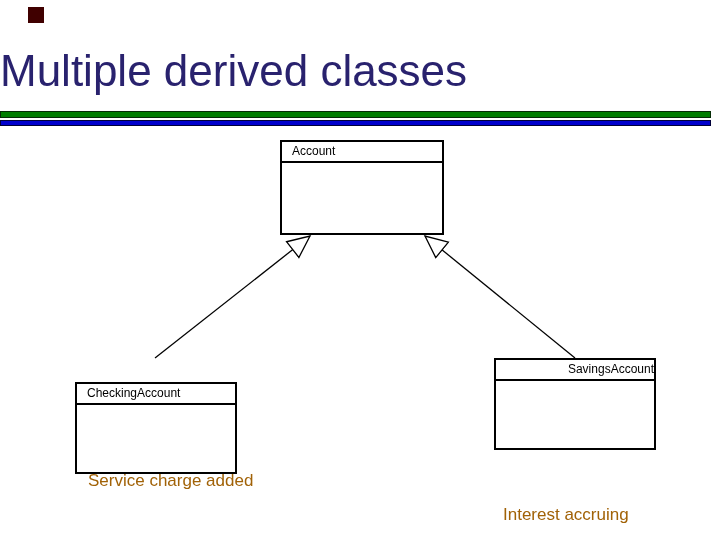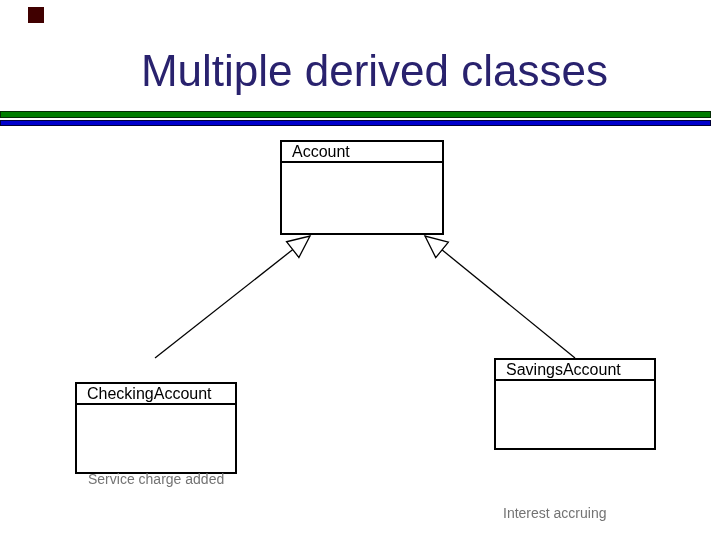--- a/index.html
+++ b/index.html
@@ -7,51 +7,51 @@
     position:relative;width:720px;height:540px;background:#fff;overflow:hidden;
     font-family:"Liberation Sans", sans-serif;
   }
   
   #corner-square{
     position:absolute;left:28px;top:7px;width:16px;height:16px;
     background:var(--corner-square,#400000);
   }
   
   #title{
-    position:absolute;left:0;top:46px;width:608px;text-align:right;
+    position:absolute;left:0;top:46px;width:608px;text-align:left;
     font-size:44px;line-height:1.15;font-weight:400;letter-spacing:0px;
     color:var(--title,#29226E);
   }
   
   #bar-green{
     position:absolute;left:0;top:111px;width:709px;height:5px;
     background:var(--bar-green,#007D00);border:1px solid #062c06;
   }
   #bar-blue{
     position:absolute;left:0;top:120px;width:709px;height:4px;
     background:var(--bar-blue,#0000CC);border:1px solid #00003a;
   }
   
   .uml-box{
     position:absolute;border:2px solid #000;background:#fff;box-sizing:border-box;
   }
   .uml-box .hdr{
     height:21px;border-bottom:2px solid #000;box-sizing:border-box;
-    font-size:16px;line-height:19px;padding-left:10px;color:#000;
+    font-size:12px;line-height:19px;padding-left:10px;color:#000;
     white-space:nowrap;overflow:hidden;
   }
   #box-account{left:280px;top:140px;width:164px;height:95px;}
   #box-checking{left:75px;top:358px;width:162px;height:92px;margin-top:24px;}
-  #box-savings{left:494px;top:358px;width:162px;height:92px;}
+  #box-savings{left:494px;top:358px;width:162px;height:92px;text-align:right;}
   
   #connectors{position:absolute;left:0;top:0;width:720px;height:540px;}
   #connectors line{stroke:var(--diagram-line,#000);stroke-width:1.3;}
   #connectors .tri{fill:#fff;stroke:var(--diagram-line,#000);stroke-width:1.3;}
   
-  .note{position:absolute;font-size:14px;color:#737373;white-space:nowrap;}
+  .note{position:absolute;font-size:17px;color:#a16207;white-space:nowrap;}
   #note-checking{left:88px;top:471px;}
   #note-savings-1{left:503px;top:472px;}
   #note-savings-2{left:503px;top:505px;}
 </style>
 </head>
 <body>
 
 <div id="slide">
 
   <div id="corner-square"></div>

